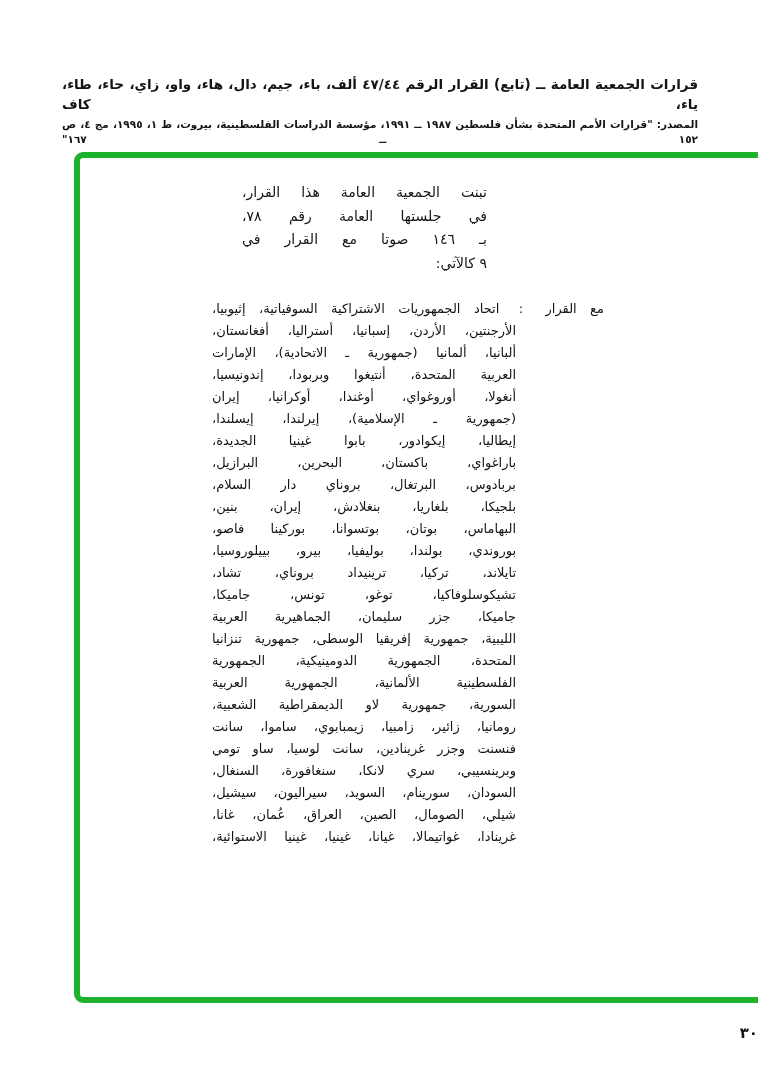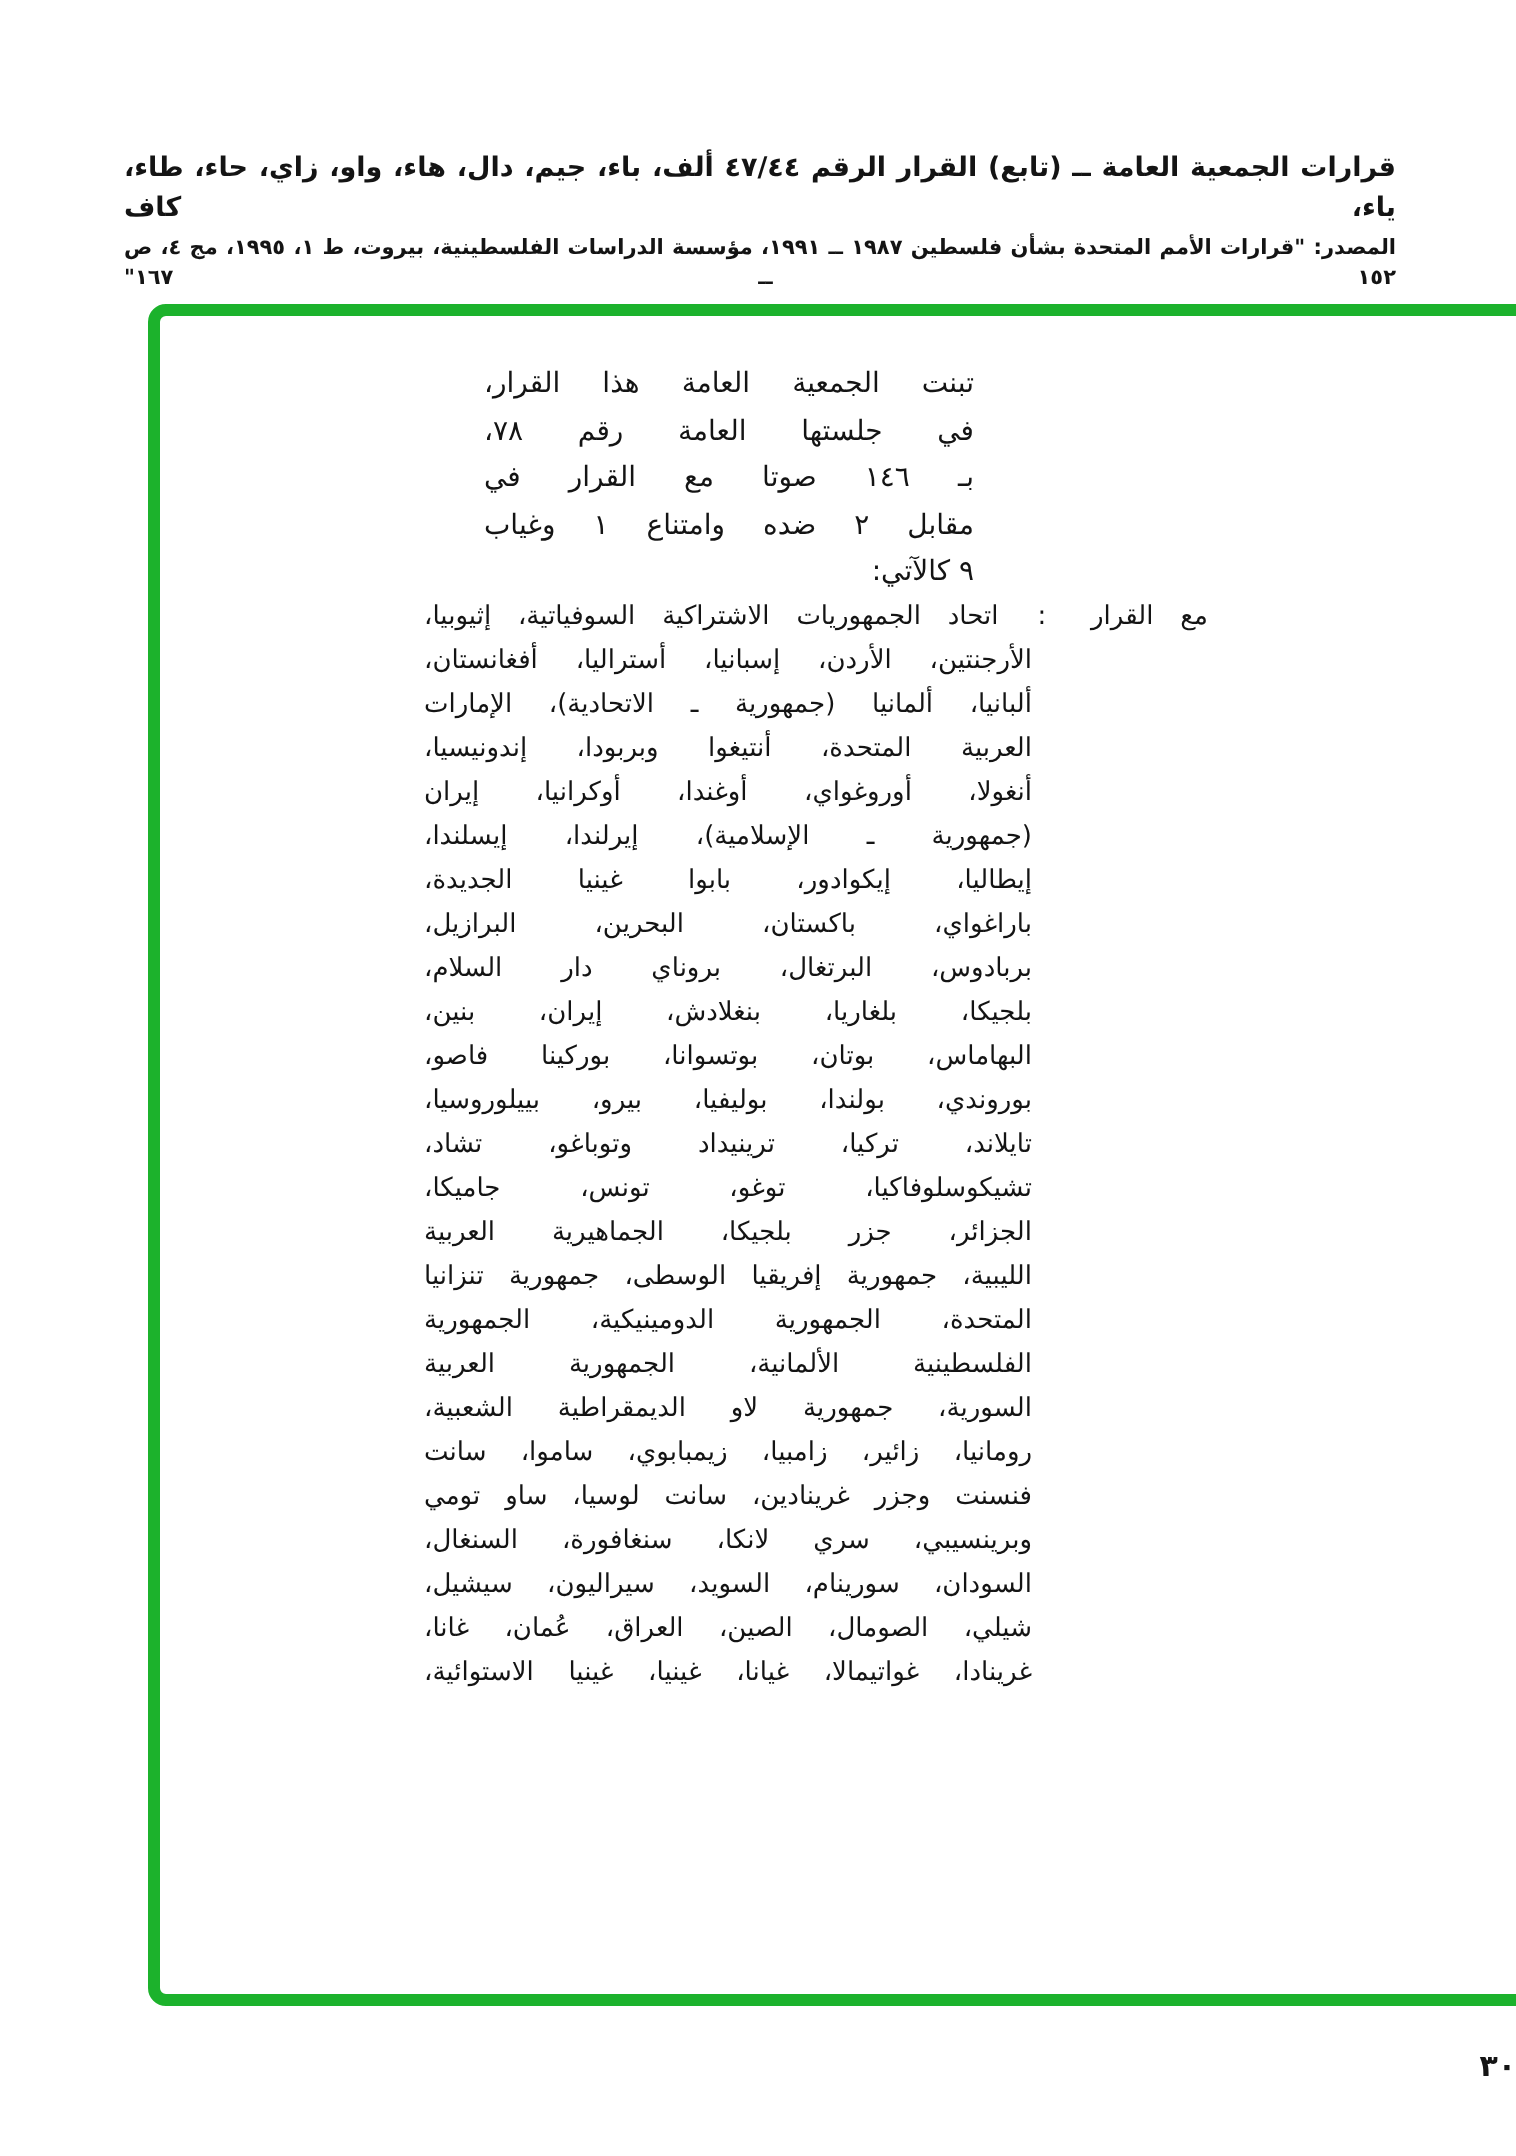--- a/index.html
+++ b/index.html
@@ -58,44 +58,43 @@
     <div class="doc-title">قرارات الجمعية العامة ــ (تابع) القرار الرقم ٤٧/٤٤ ألف، باء، جيم، دال، هاء، واو، زاي، حاء، طاء، ياء، كاف</div>
     <div class="doc-source">المصدر: "قرارات الأمم المتحدة بشأن فلسطين ١٩٨٧ ــ ١٩٩١، مؤسسة الدراسات الفلسطينية، بيروت، ط ١، ١٩٩٥، مج ٤، ص ١٥٢ ــ ١٦٧"</div>
   </header>
 
   <div class="green-box" style="border-color: rgb(28, 178, 44);">
 
     <div class="intro">
       <div class="intro-line">تبنت الجمعية العامة هذا القرار،</div>
       <div class="intro-line">في جلستها العامة رقم ٧٨،</div>
       <div class="intro-line">بـ ١٤٦ صوتا مع القرار في</div>
-      <div class="intro-line">مقابل ٢ ضده وامتناع ١ وغياب</div>
       <div class="intro-line last">٩ كالآتي:</div>
     </div>
 
     <div class="vote-list">
       <div class="vote-line first">
         <span class="vote-label">مع القرار</span>
         <span class="vote-sep">:</span>
         <span>اتحاد الجمهوريات الاشتراكية السوفياتية، إثيوبيا،</span>
       </div>
       <div class="vote-line cont">الأرجنتين، الأردن، إسبانيا، أستراليا، أفغانستان،</div>
       <div class="vote-line cont">ألبانيا، ألمانيا (جمهورية ـ الاتحادية)، الإمارات</div>
       <div class="vote-line cont">العربية المتحدة، أنتيغوا وبربودا، إندونيسيا،</div>
       <div class="vote-line cont">أنغولا، أوروغواي، أوغندا، أوكرانيا، إيران</div>
       <div class="vote-line cont">(جمهورية ـ الإسلامية)، إيرلندا، إيسلندا،</div>
       <div class="vote-line cont">إيطاليا، إيكوادور، بابوا غينيا الجديدة،</div>
       <div class="vote-line cont">باراغواي، باكستان، البحرين، البرازيل،</div>
       <div class="vote-line cont">بربادوس، البرتغال، بروناي دار السلام،</div>
       <div class="vote-line cont">بلجيكا، بلغاريا، بنغلادش، إيران، بنين،</div>
       <div class="vote-line cont">البهاماس، بوتان، بوتسوانا، بوركينا فاصو،</div>
       <div class="vote-line cont">بوروندي، بولندا، بوليفيا، بيرو، بييلوروسيا،</div>
-      <div class="vote-line cont">تايلاند، تركيا، ترينيداد وتوباغو، تشاد،</div>
+      <div class="vote-line cont">تايلاند، تركيا، ترينيداد بروناي، تشاد،</div>
       <div class="vote-line cont">تشيكوسلوفاكيا، توغو، تونس، جاميكا،</div>
-      <div class="vote-line cont">الجزائر، جزر بلجيكا، الجماهيرية العربية</div>
+      <div class="vote-line cont">جاميكا، جزر سليمان، الجماهيرية العربية</div>
       <div class="vote-line cont">الليبية، جمهورية إفريقيا الوسطى، جمهورية تنزانيا</div>
       <div class="vote-line cont">المتحدة، الجمهورية الدومينيكية، الجمهورية</div>
       <div class="vote-line cont">الفلسطينية الألمانية، الجمهورية العربية</div>
       <div class="vote-line cont">السورية، جمهورية لاو الديمقراطية الشعبية،</div>
       <div class="vote-line cont">رومانيا، زائير، زامبيا، زيمبابوي، ساموا، سانت</div>
       <div class="vote-line cont">فنسنت وجزر غرينادين، سانت لوسيا، ساو تومي</div>
       <div class="vote-line cont">وبرينسيبي، سري لانكا، سنغافورة، السنغال،</div>
       <div class="vote-line cont">السودان، سورينام، السويد، سيراليون، سيشيل،</div>
       <div class="vote-line cont">شيلي، الصومال، الصين، العراق، عُمان، غانا،</div>
       <div class="vote-line cont">غرينادا، غواتيمالا، غيانا، غينيا، غينيا الاستوائية،</div>

